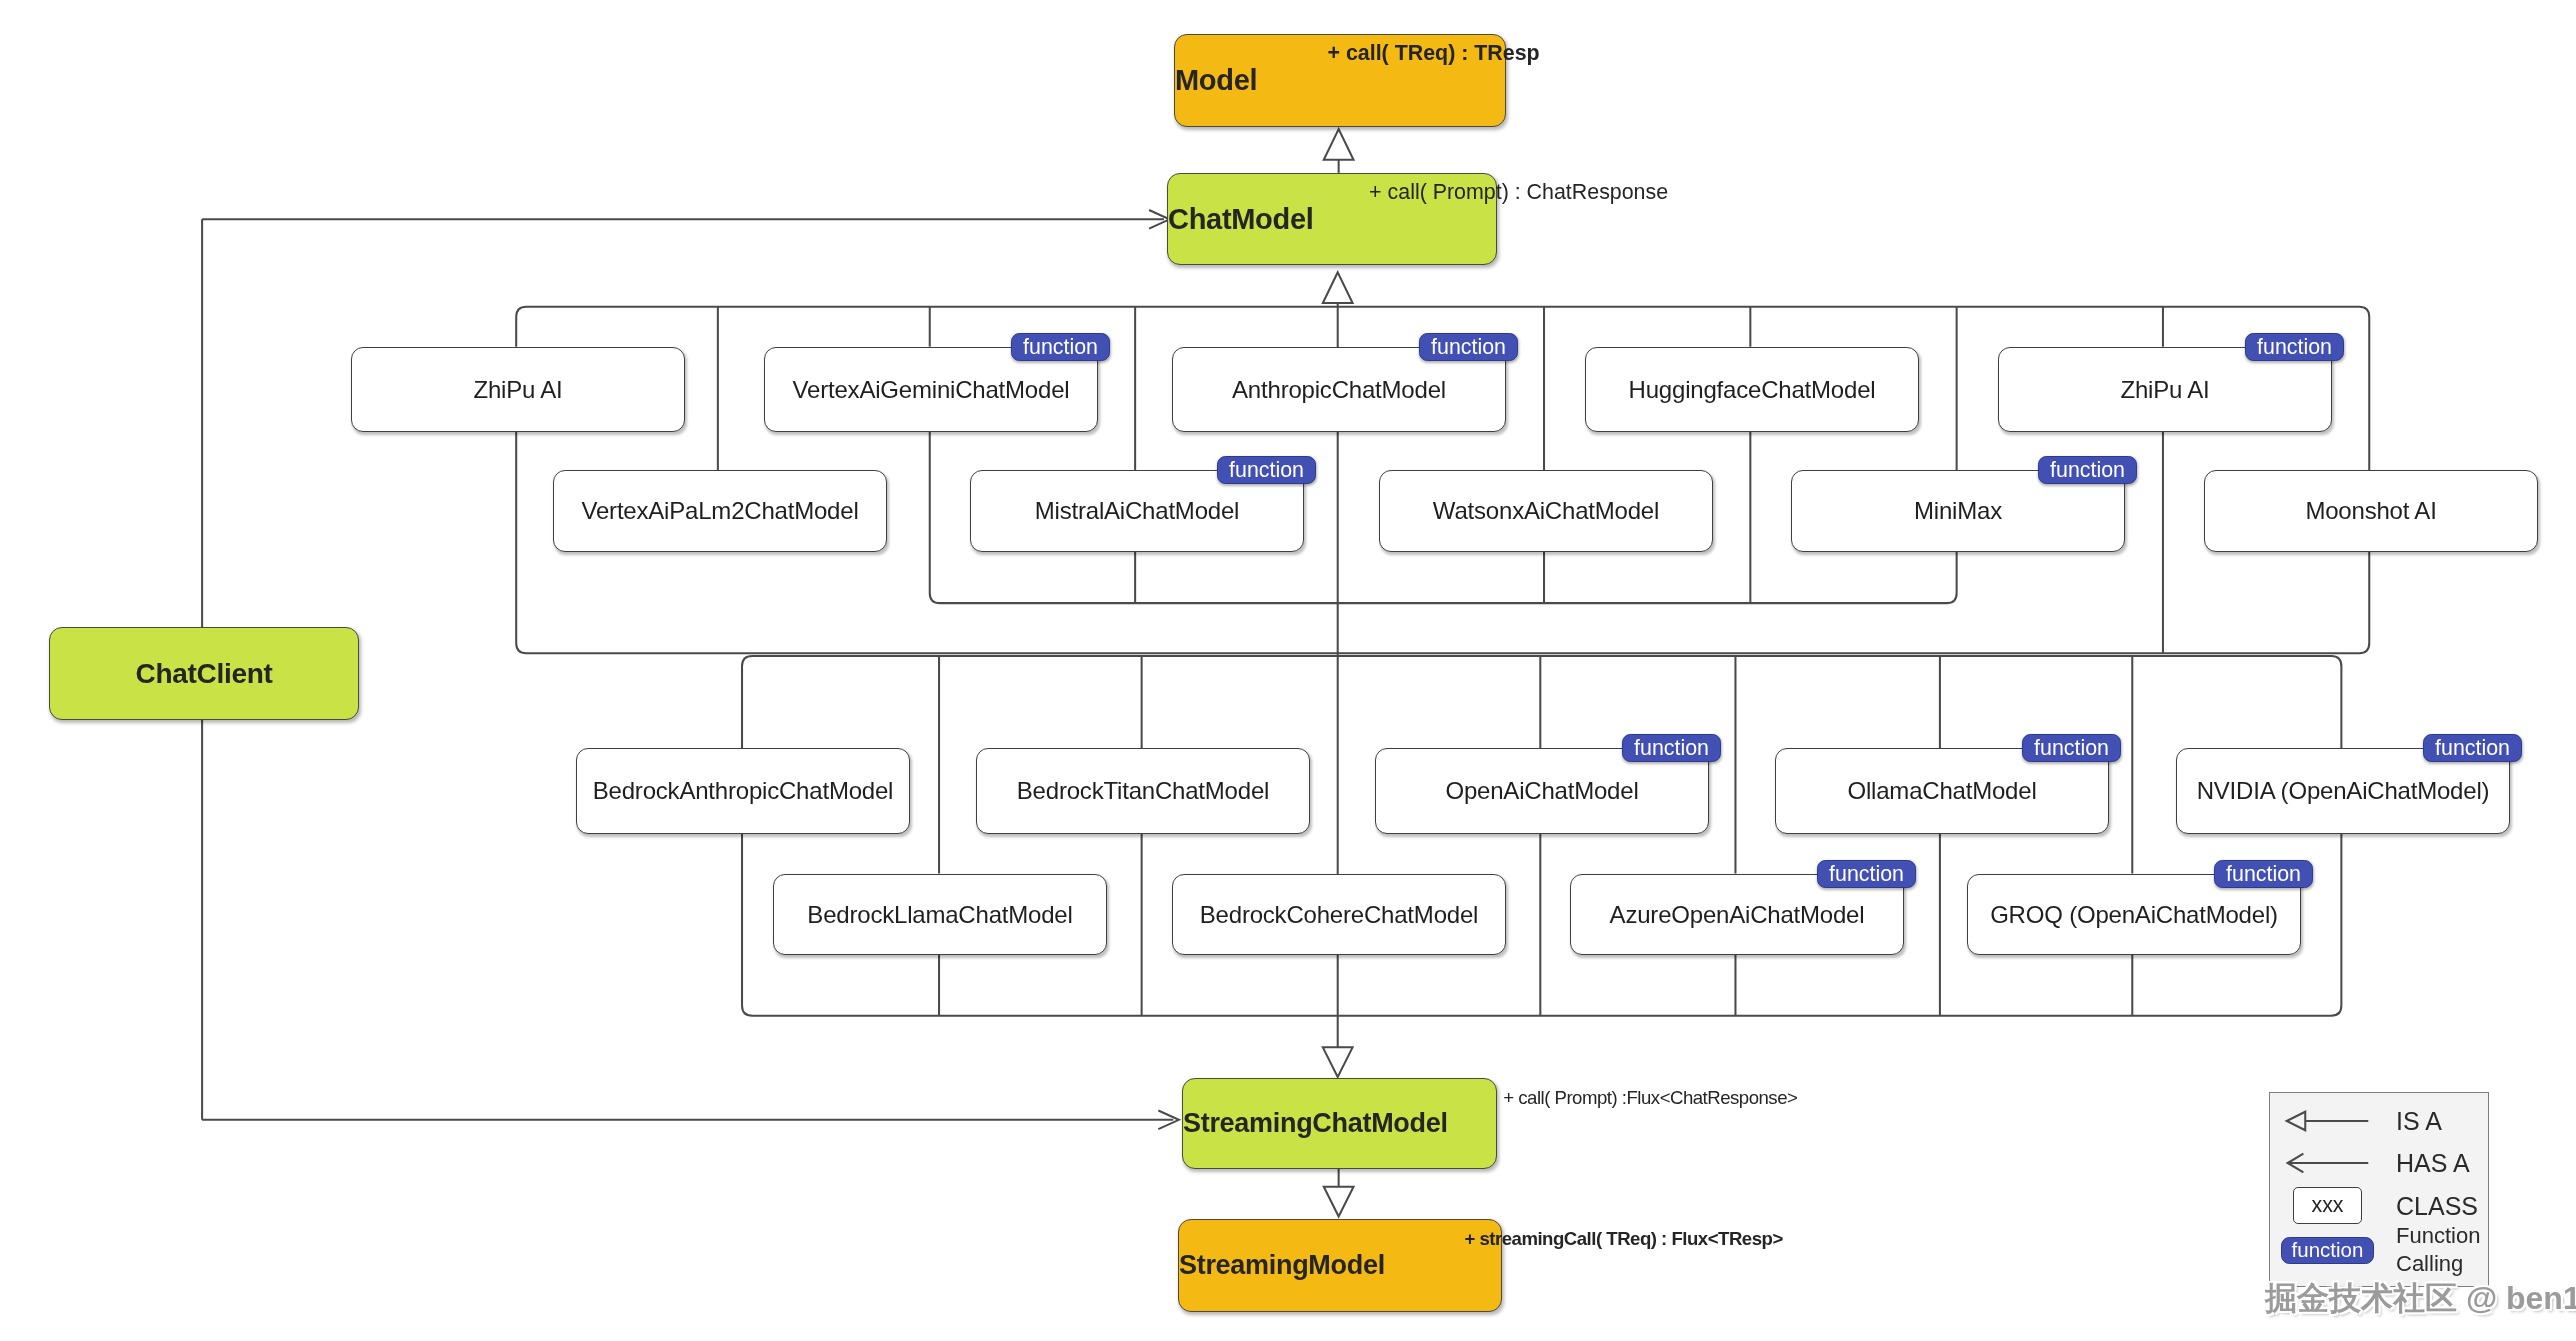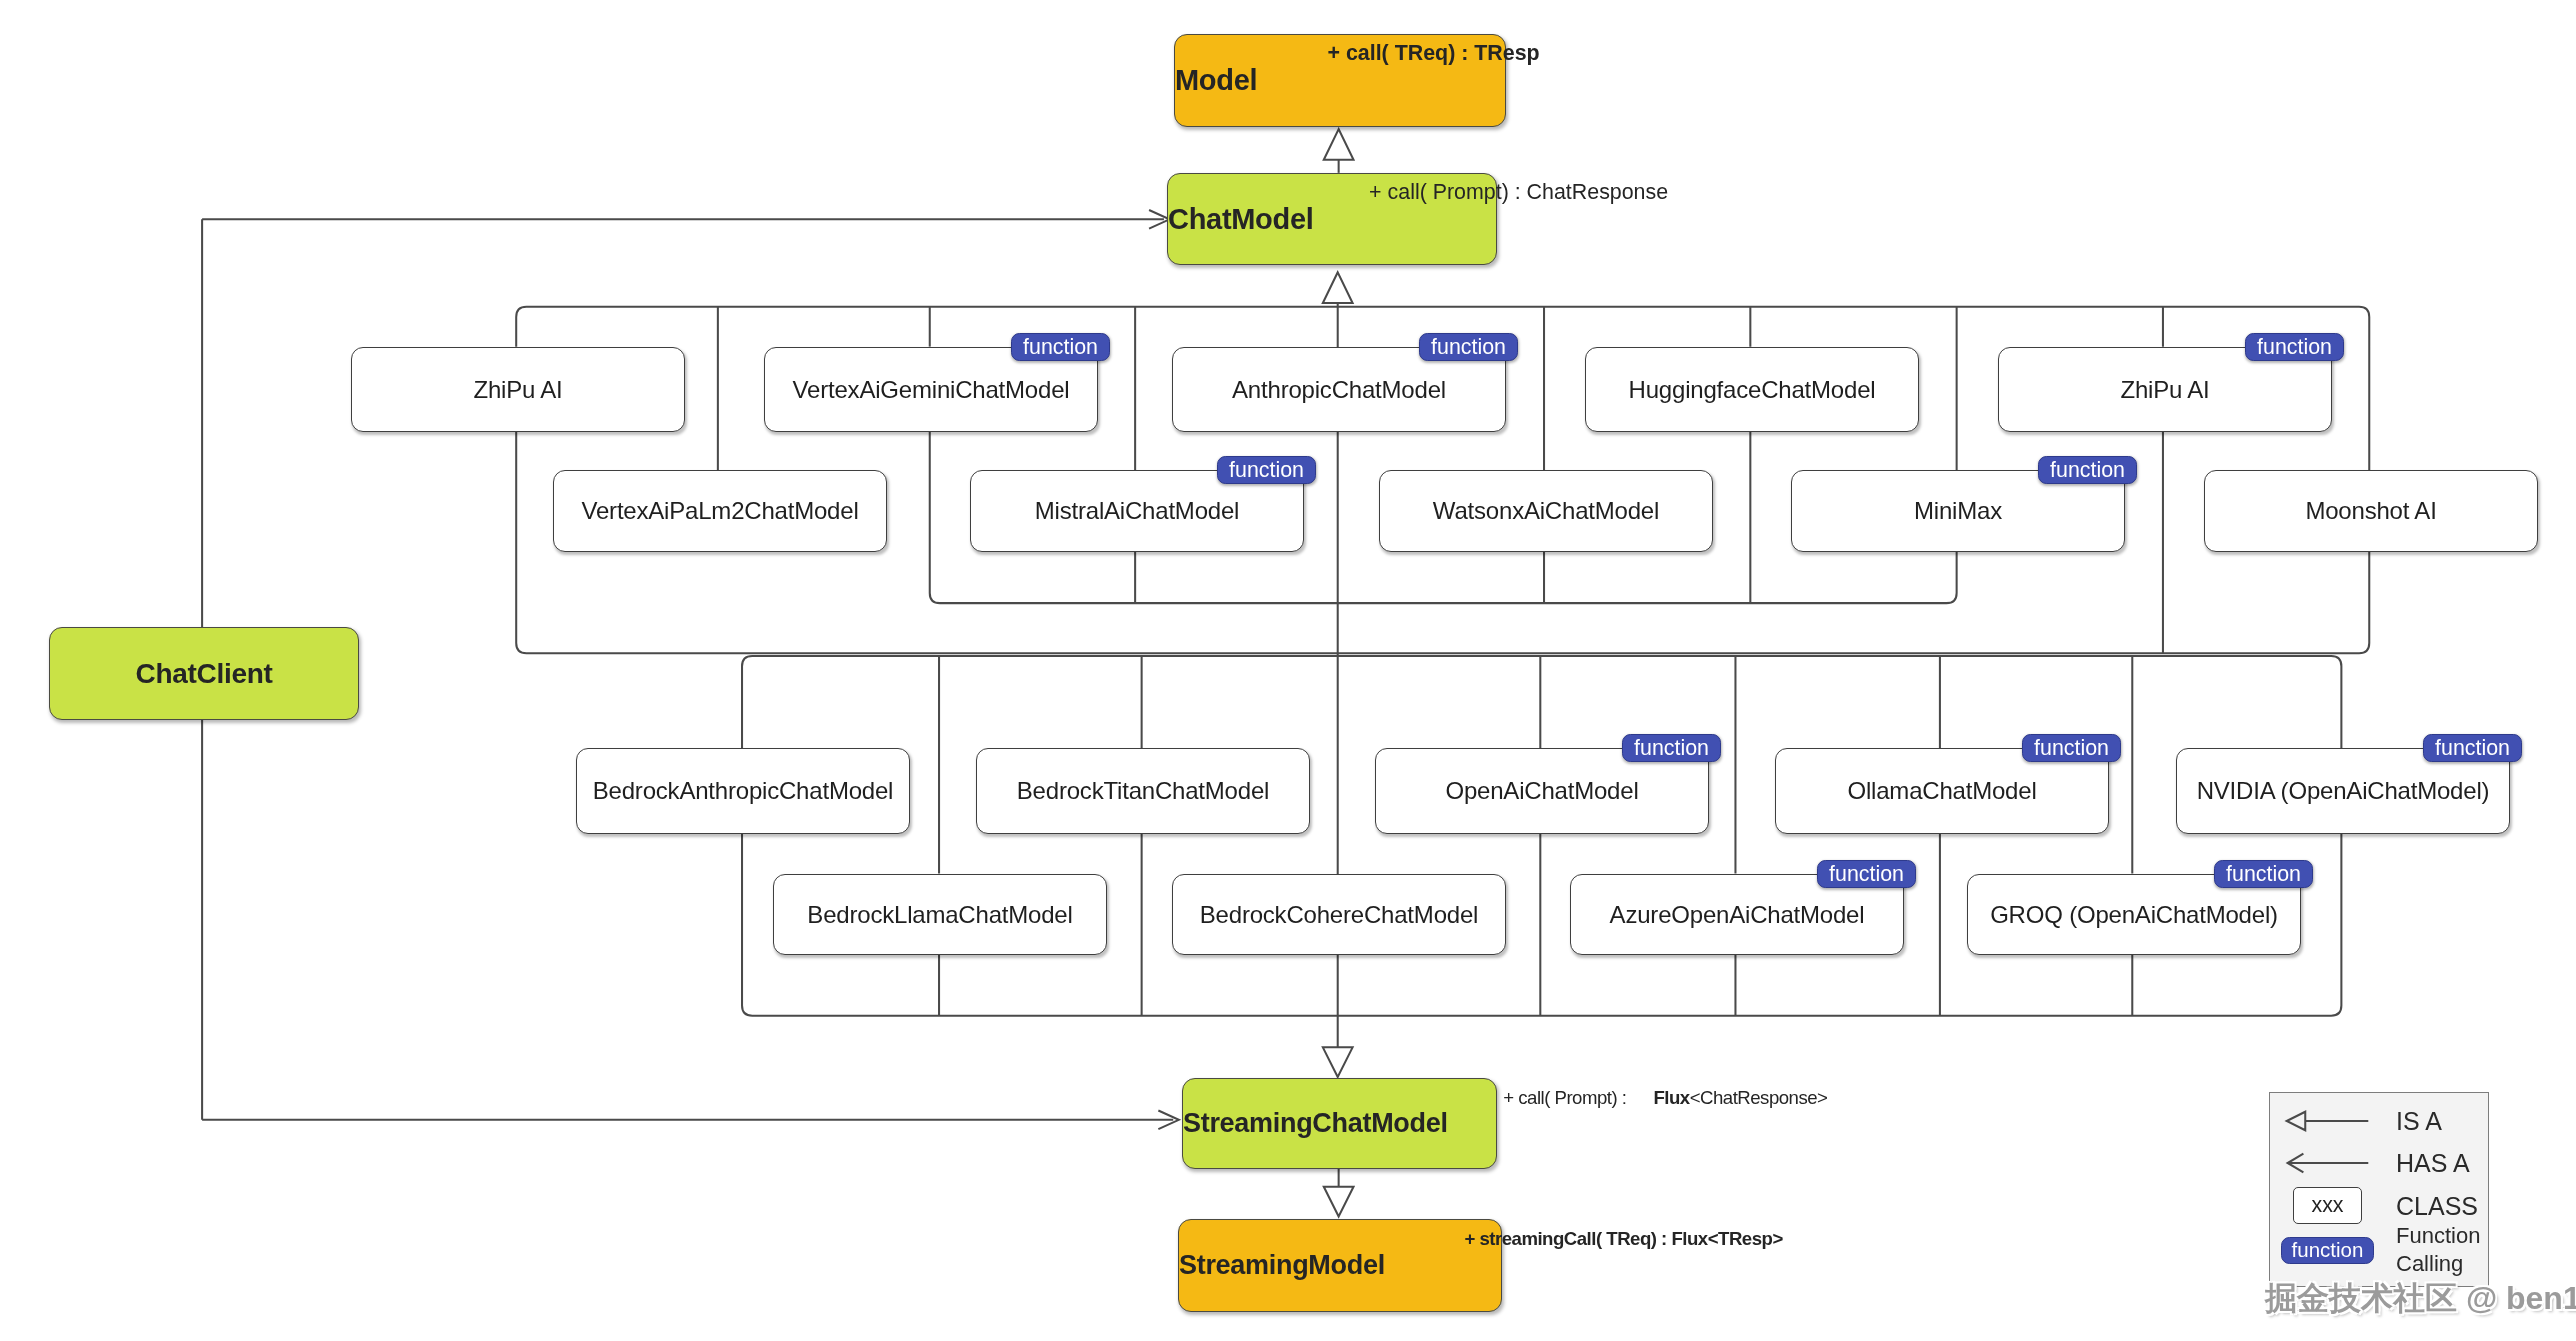--- a/index.html
+++ b/index.html
@@ -29,21 +29,21 @@
   }
   .cbox-title.sm{font-size:27px;}
   .cbox-divider{height:0;border-top:1.9px solid #3c3c34;margin:0 9.3px;}
   .cbox-attr{
     height:37px;display:flex;align-items:center;
     font-size:21.4px;padding:0 15px;white-space:nowrap;
   }
   .cbox-attr.center{justify-content:center;padding:0 5.6px;}
   .cbox-attr.bold{font-weight:bold;margin-left:24px;}
   .cbox-attr.tight{font-size:18.6px;letter-spacing:-0.5px;}
-  .cbox-attr b{font-weight:bold;margin-left:27px;}
+  .cbox-attr b{font-weight:normal;}
   .cbox.single{justify-content:center;}
   .cbox.single .cbox-title{flex:none;height:100%;font-size:28px;}
 
   
   .pbox{
     position:absolute;z-index:2;
     background:#ffffff;
     border:1.9px solid #3f3f3f;border-radius:12px;
     box-shadow:1.9px 2.8px 2.8px rgba(0,0,0,0.25);
     display:flex;align-items:center;justify-content:center;

